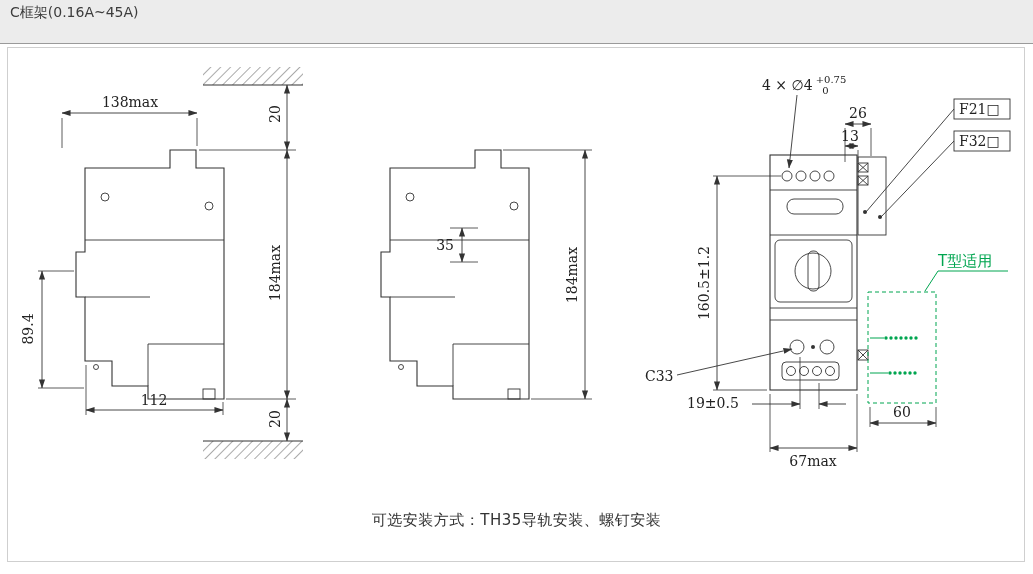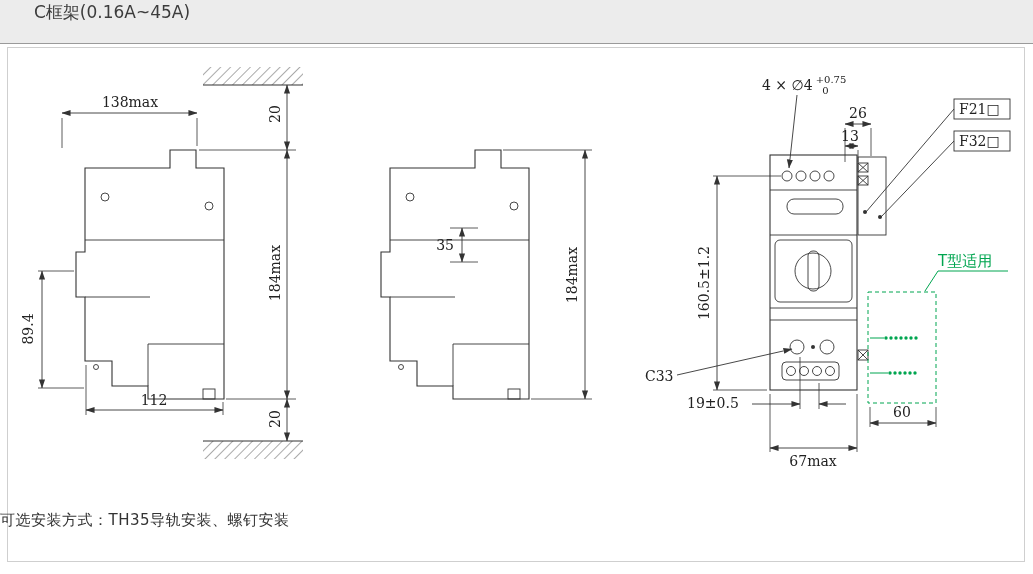--- a/index.html
+++ b/index.html
@@ -5,27 +5,27 @@
   html,body{margin:0;padding:0;}
   body{
     width:1033px;height:574px;position:relative;overflow:hidden;
     background:#ffffff;font-family:"DejaVu Sans","Liberation Sans",sans-serif;
   }
   .header{
     position:absolute;top:0;left:0;width:100%;height:44px;
     background:#ececec;border-bottom:1px solid #9a9a9a;box-sizing:border-box;
     padding:3px 0 0 10px;color:#3c3c3c;
   }
-  .header .line{font-size:17px;line-height:19px;white-space:nowrap;margin-left:24px;}
+  .header .line{font-size:14px;line-height:19px;white-space:nowrap;}
   .panel{
     position:absolute;left:7px;top:47px;width:1018px;height:515px;
     background:#ffffff;border:1px solid #cfcfcf;box-sizing:border-box;
   }
   .footer-note{
-    position:absolute;left:0;top:511px;width:100%;text-align:left;
+    position:absolute;left:0;top:511px;width:100%;text-align:center;
     font-size:15px;color:#333333;letter-spacing:0.5px;
   }
   svg.drawing{position:absolute;left:0;top:0;}
   .ol{fill:none;stroke:#333333;stroke-width:1.1;stroke-linejoin:miter;}
   .il{fill:none;stroke:#333333;stroke-width:0.9;}
   .ext{stroke:#333333;stroke-width:0.8;fill:none;}
   .dim{stroke:#333333;stroke-width:0.9;fill:none;}
   .ldr{stroke:#333333;stroke-width:0.9;fill:none;}
   .dimtxt{font-family:"DejaVu Serif","DejaVu Sans","Liberation Serif",serif;font-size:14px;fill:#222222;}
   .gl{stroke:#00a550;stroke-width:1;fill:none;}

